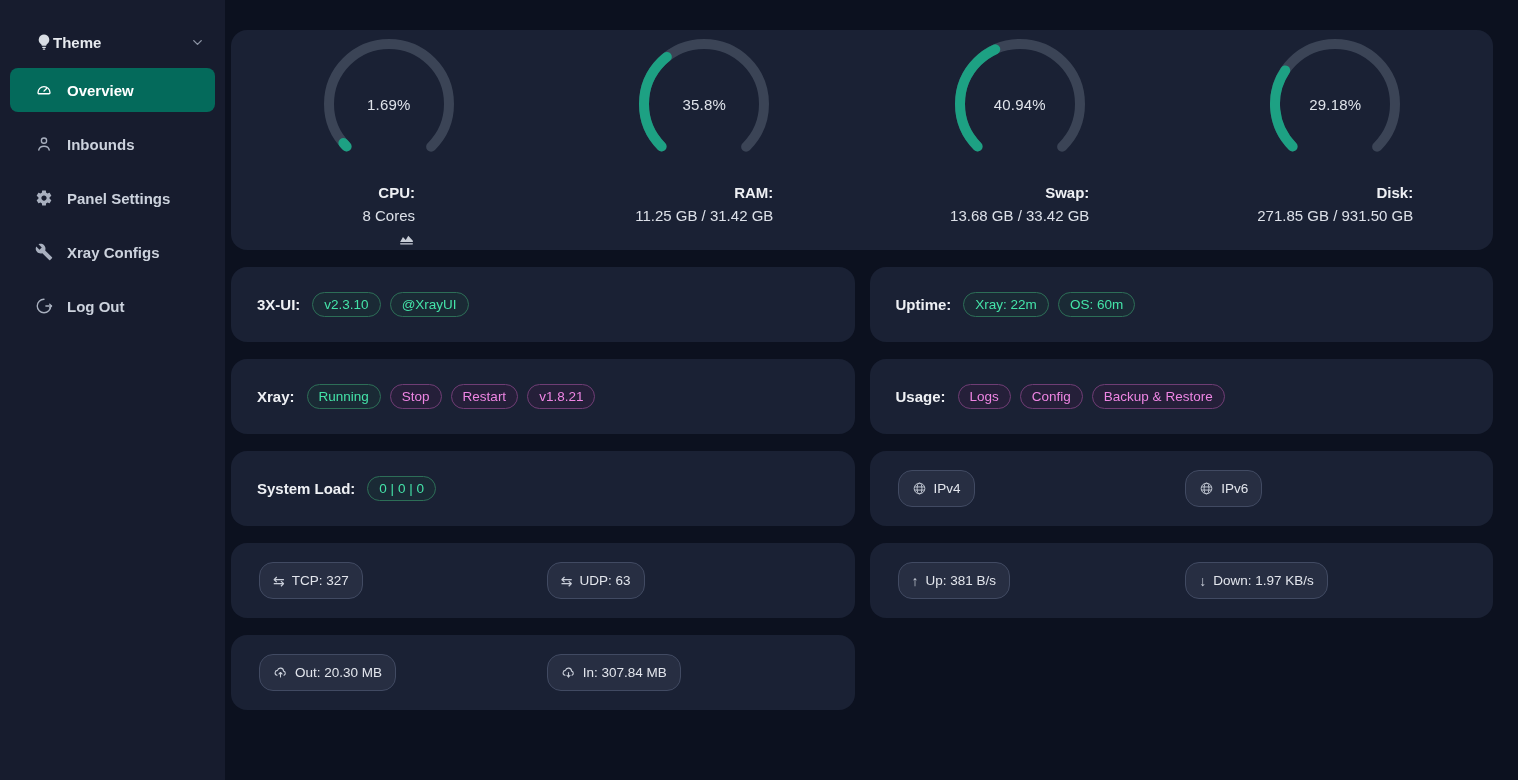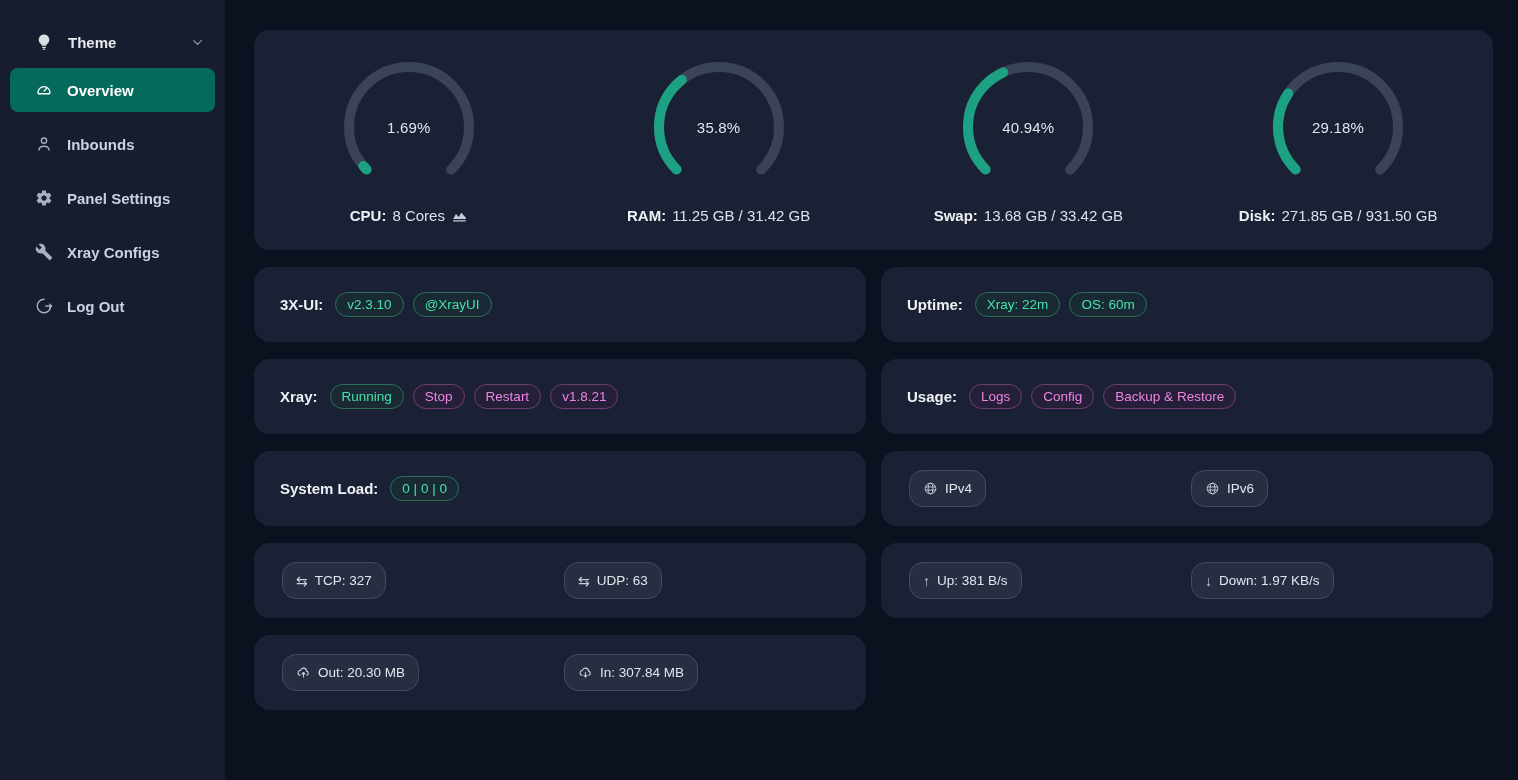--- a/index.html
+++ b/index.html
@@ -9,59 +9,59 @@
     font-family:"Liberation Sans", sans-serif;
     color:#dde1e8;
   }
   
   .sidebar {
     position:fixed; left:0; top:0; width:225px; height:780px;
     background:#171c2e;
   }
   .theme-row {
     display:flex; align-items:center;
-    padding:24px 20px 0 35px; height:60px; gap:15px;
+    padding:24px 20px 0 35px; height:60px; 
     color:#e7eaef; font-size:15px; font-weight:700; cursor:pointer;
   }
   .theme-row .mi { color:#d9dde4; }
   .theme-row .chev { margin-left:auto; color:#8c93a3; display:flex; }
   .nav { margin-top:8px; }
   .nav-item {
     display:flex; align-items:center; gap:14px;
     height:44px; margin:0 10px 10px 10px; padding-left:25px;
     border-radius:8px; cursor:pointer;
     color:#ccd2dd; font-size:15px; font-weight:700;
   }
   .nav-item .mi { color:#a9b0bf; display:flex; }
   .nav-item.active { background:#046a5b; color:#ffffff; }
   .nav-item.active .mi { color:#ffffff; }
   .mi svg { display:block; }
 
   
-  .main { margin-left:225px; padding:30px 25px 0 29px; }
+  .main { margin-left:225px; padding:30px 25px 0 6px; }
   .card {
     background:#1a2134; border-radius:16px;
   }
   .gauges-card {
     height:220px; margin-bottom:17px;
     display:grid; grid-template-columns:repeat(4,1fr);
     align-content:center; justify-items:center; padding-top:4px;
   }
   .gauge-cell { display:flex; flex-direction:column; align-items:center; }
   .gauge { position:relative; width:134px; height:134px; }
   .gauge svg circle { fill:none; stroke-width:10; stroke-linecap:round; }
   .gauge .track { stroke:#3b4456; stroke-dasharray:282.74 377; }
   .gauge .prog  { stroke:#1da183; }
   .gauge-pct {
     position:absolute; inset:0; display:flex; align-items:center; justify-content:center;
     font-size:15px; color:#dfe3ea; letter-spacing:.2px;
   }
   .gauge-label {
     margin-top:13px; display:flex; align-items:flex-end; gap:6px;
-    font-size:15px; color:#dce0e8;
+    font-size:15px; color:#dce0e8;flex-direction:column;
   }
   .gauge-label b { color:#eef0f4; font-weight:700; }
   .chart-ic { color:#c7ccd6; display:flex; cursor:pointer; }
 
   .cards-grid {
     display:grid; grid-template-columns:1fr 1fr; gap:17px 15px;
   }
   .info-card {
     height:75px; display:flex; align-items:center; padding-left:26px; gap:9px;
   }

